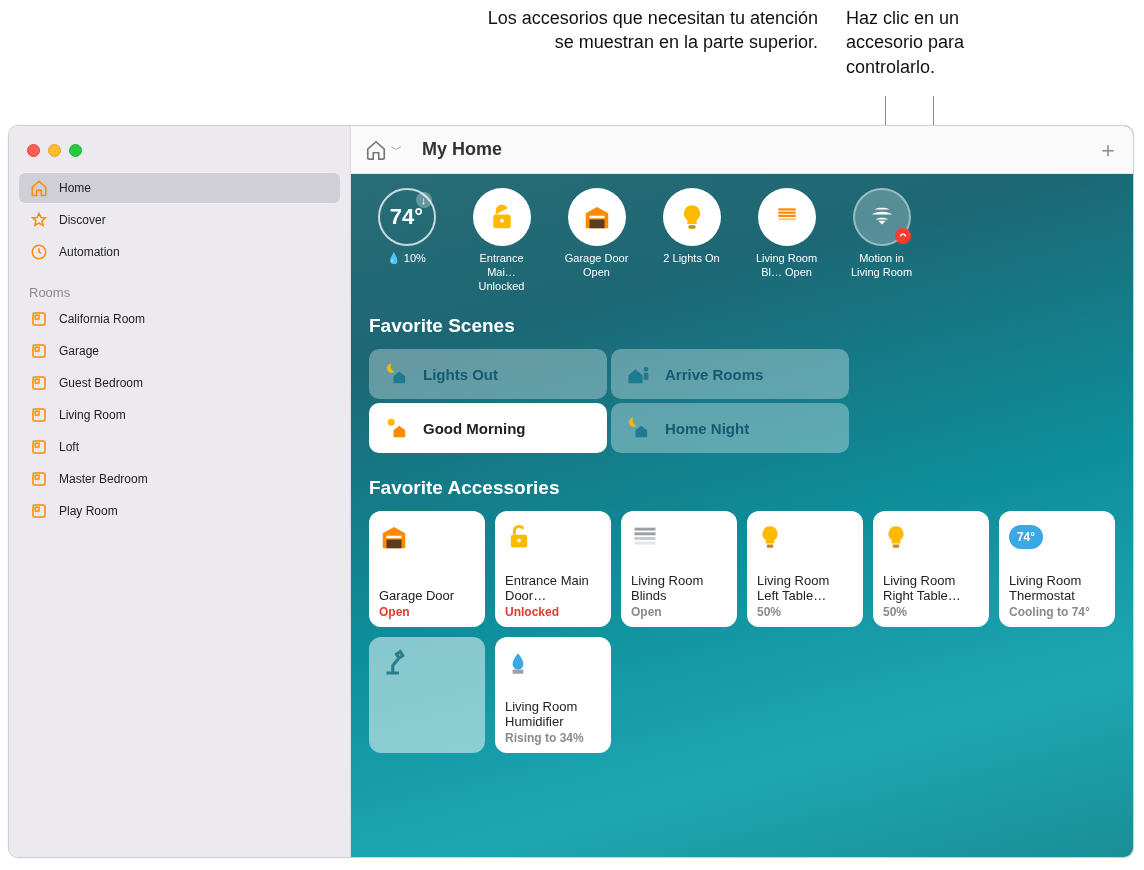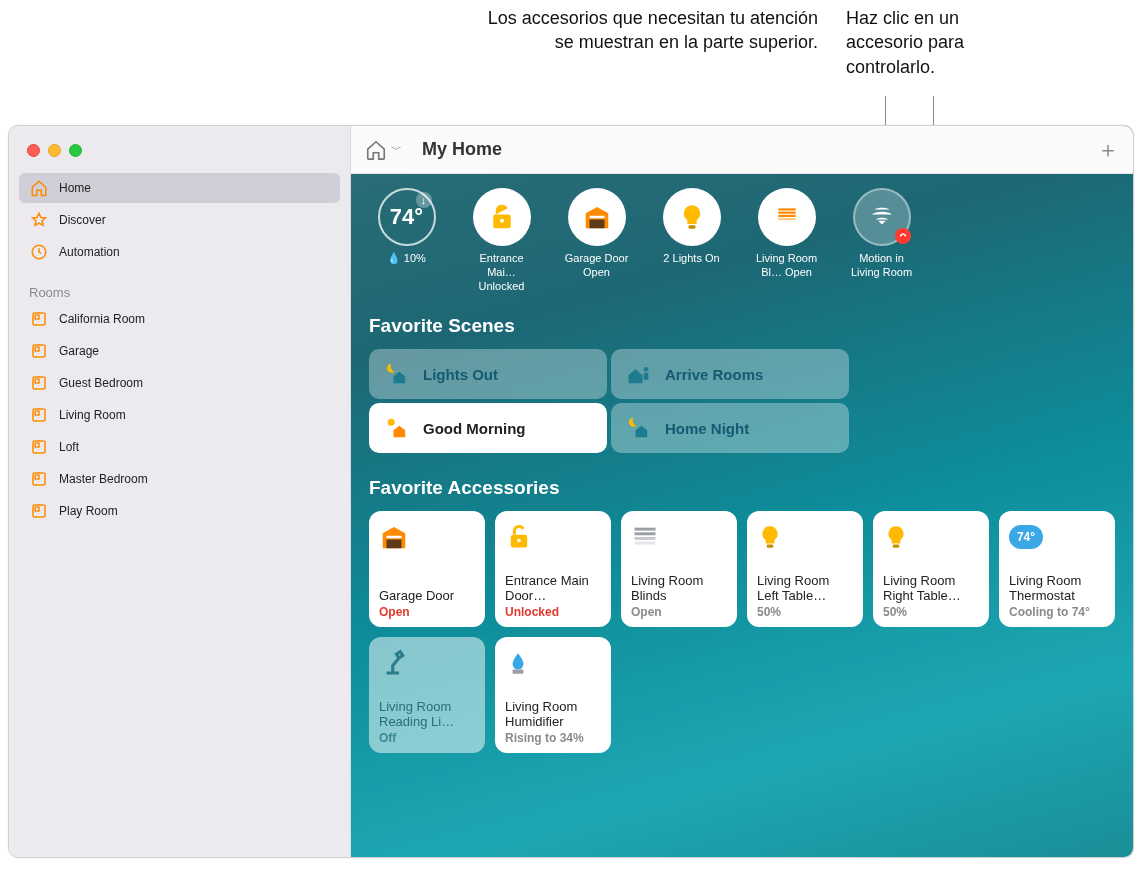--- a/index.html
+++ b/index.html
@@ -511,24 +511,20 @@
       <div class="t-name">Living Room Thermostat</div>
       <div class="t-sub sub-grey">Cooling to 74°</div>
     </div>
           </div>
           <div class="tile dim">
             <div class="t-icon">
               <svg width="30" height="30" viewBox="0 0 24 24">
                 <path stroke="#2a7d8b" stroke-width="2.5" fill="none" d="M6 20h10M11 20v-6l5-6M16 8l3-2-2-3-3 2z"></path>
               </svg>
             </div>
-    <div class="t-labels">
-      <div class="t-name">Living Room Reading Li…</div>
-      <div class="t-sub sub-teal">Off</div>
-    </div>
           </div>
           <div class="tile">
             <div class="t-icon">
               <svg width="26" height="30" viewBox="0 0 24 24">
                 <path fill="#3aa7e6" d="M12 3c-3 4-5 7-5 10a5 5 0 0 0 10 0c0-3-2-6-5-10z"></path>
                 <rect x="7" y="18" width="10" height="4" rx="1" fill="#9aa0a6"></rect>
               </svg>
             </div>
     <div class="t-labels">
       <div class="t-name">Living Room Humidifier</div>

